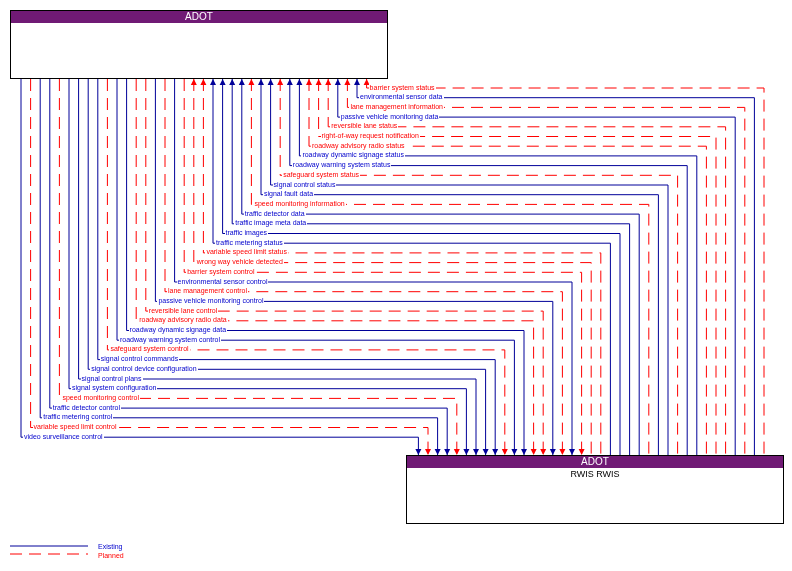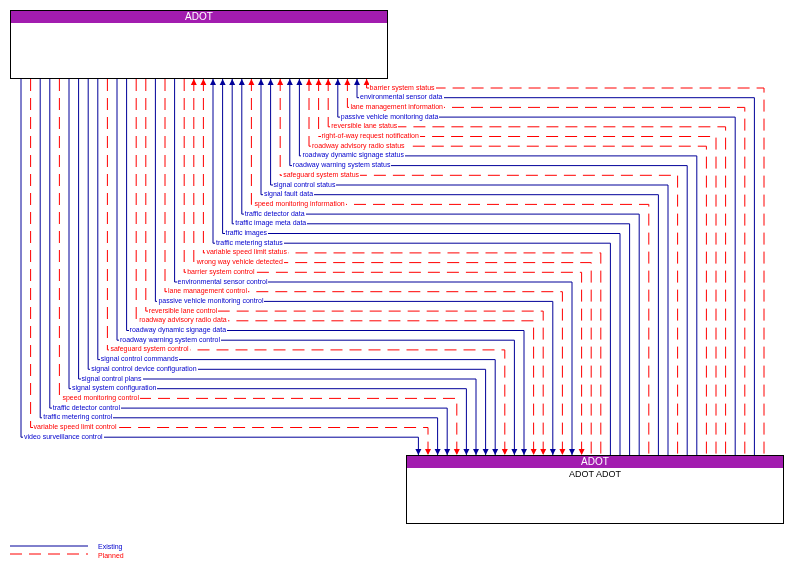--- a/index.html
+++ b/index.html
@@ -1,19 +1,19 @@
 <!DOCTYPE html>
 <html><head>
 <meta charset="utf-8">
 <style>
   html, body { margin: 0; padding: 0; background: #ffffff; }
   body { width: 792px; height: 571px; position: relative; overflow: hidden;
          font-family: "Liberation Sans", sans-serif; }
   .box { position: absolute; border: 1px solid #000000; background: #ffffff; box-sizing: border-box; }
-  .box-header { background: #a21caf; color: #ffffff; font-size: 10px; text-align: center;
+  .box-header { background: #701a75; color: #ffffff; font-size: 10px; text-align: center;
                 height: 12px; line-height: 12px; }
   .box-title { color: #000000; font-size: 9px; text-align: center; line-height: 12px; }
   #box-top { left: 10px; top: 10px; width: 378px; height: 69px; }
   #box-bottom { left: 406px; top: 455px; width: 378px; height: 69px; }
   #diagram-svg { position: absolute; left: 0; top: 0; width: 792px; height: 571px; }
   .flow-label { position: absolute; font-size: 7px; line-height: 8px; white-space: nowrap;
                 background: #ffffff; padding: 0 1px; }
   .flow-label.existing { color: #0000cc; }
   .flow-label.planned { color: #ff0000; }
   .legend { position: absolute; left: 10px; top: 540px; width: 200px; height: 24px; }
@@ -174,21 +174,21 @@
       <polygon points="415.40000000000003,449 421.40000000000003,449 418.40000000000003,455" fill="#000099"></polygon>
     </g>
   </svg>
 
 <div id="box-top" class="box">
   <div class="box-header">ADOT</div>
 </div>
 
 <div id="box-bottom" class="box">
   <div class="box-header">ADOT</div>
-  <div class="box-title">ADOT ADOT</div>
+  <div class="box-title">RWIS RWIS</div>
 </div>
 
 <div id="labels">
     <span class="flow-label planned" style="left: 368.6px; top: 83.5px;">barrier system status</span>
     <span class="flow-label existing" style="left: 359px; top: 93.2px;">environmental sensor data</span>
     <span class="flow-label planned" style="left: 349.4px; top: 102.9px;">lane management information</span>
     <span class="flow-label existing" style="left: 339.8px; top: 112.6px;">passive vehicle monitoring data</span>
     <span class="flow-label planned" style="left: 330.2px; top: 122.3px;">reversible lane status</span>
     <span class="flow-label planned" style="left: 320.6px; top: 132px;">right-of-way request notification</span>
     <span class="flow-label planned" style="left: 311px; top: 141.7px;">roadway advisory radio status</span>

